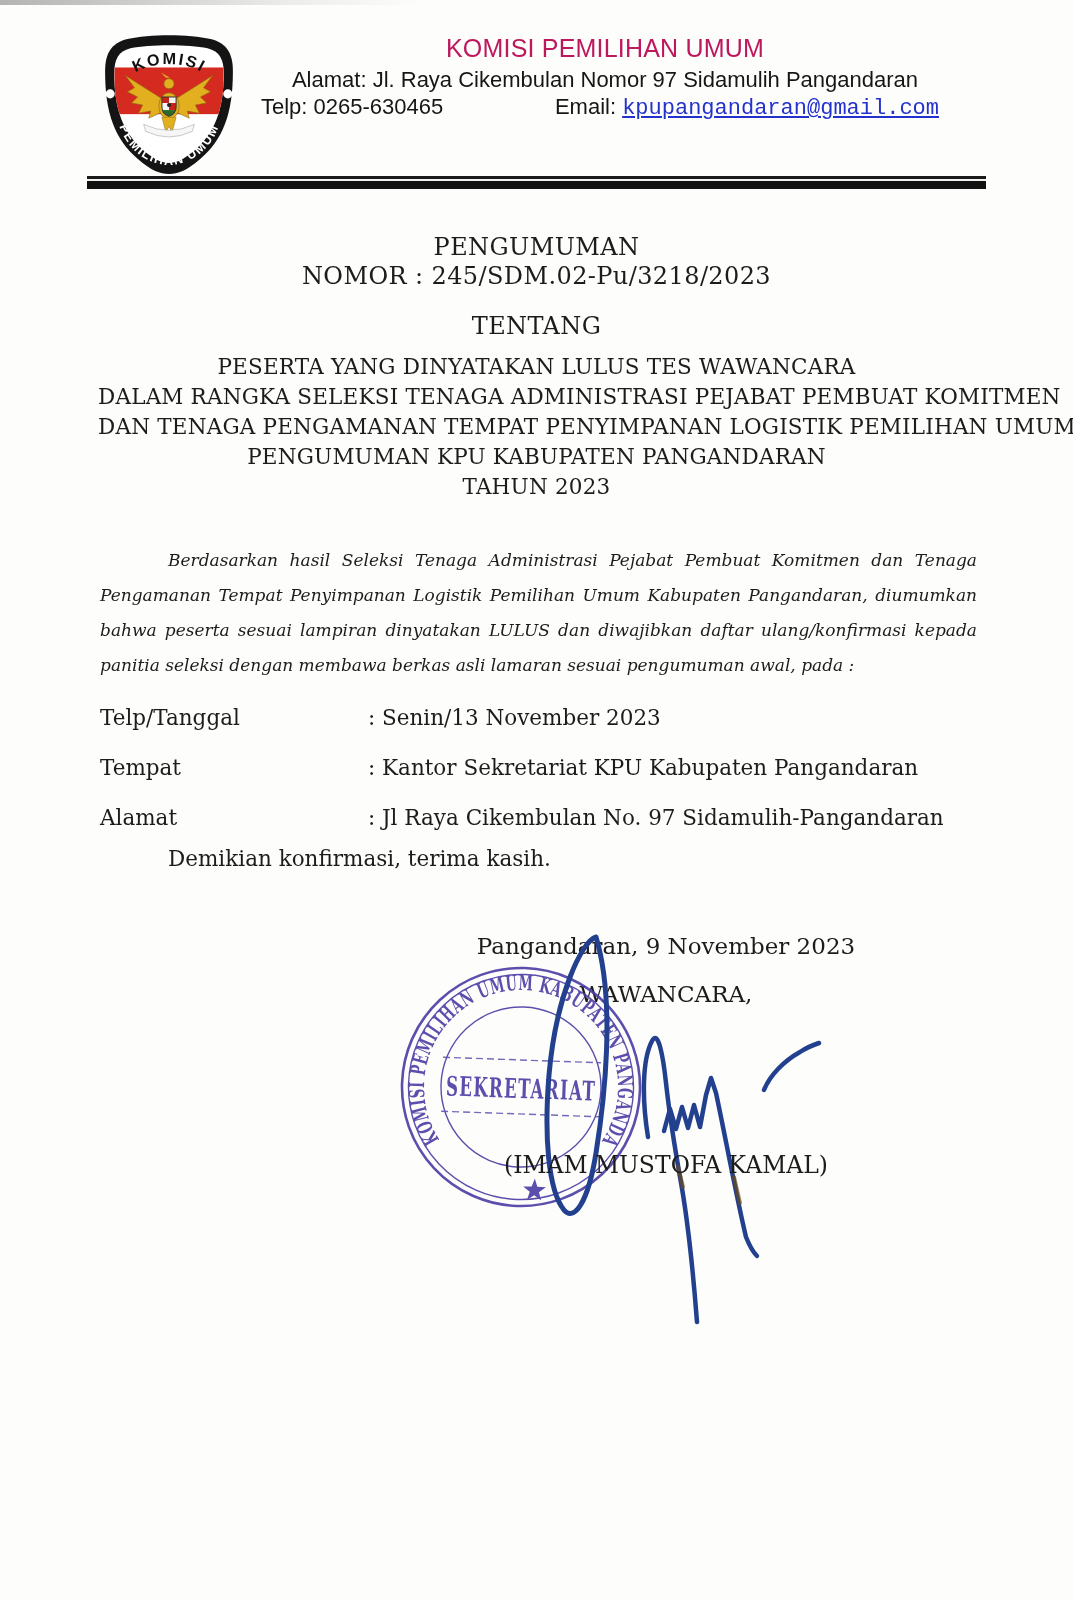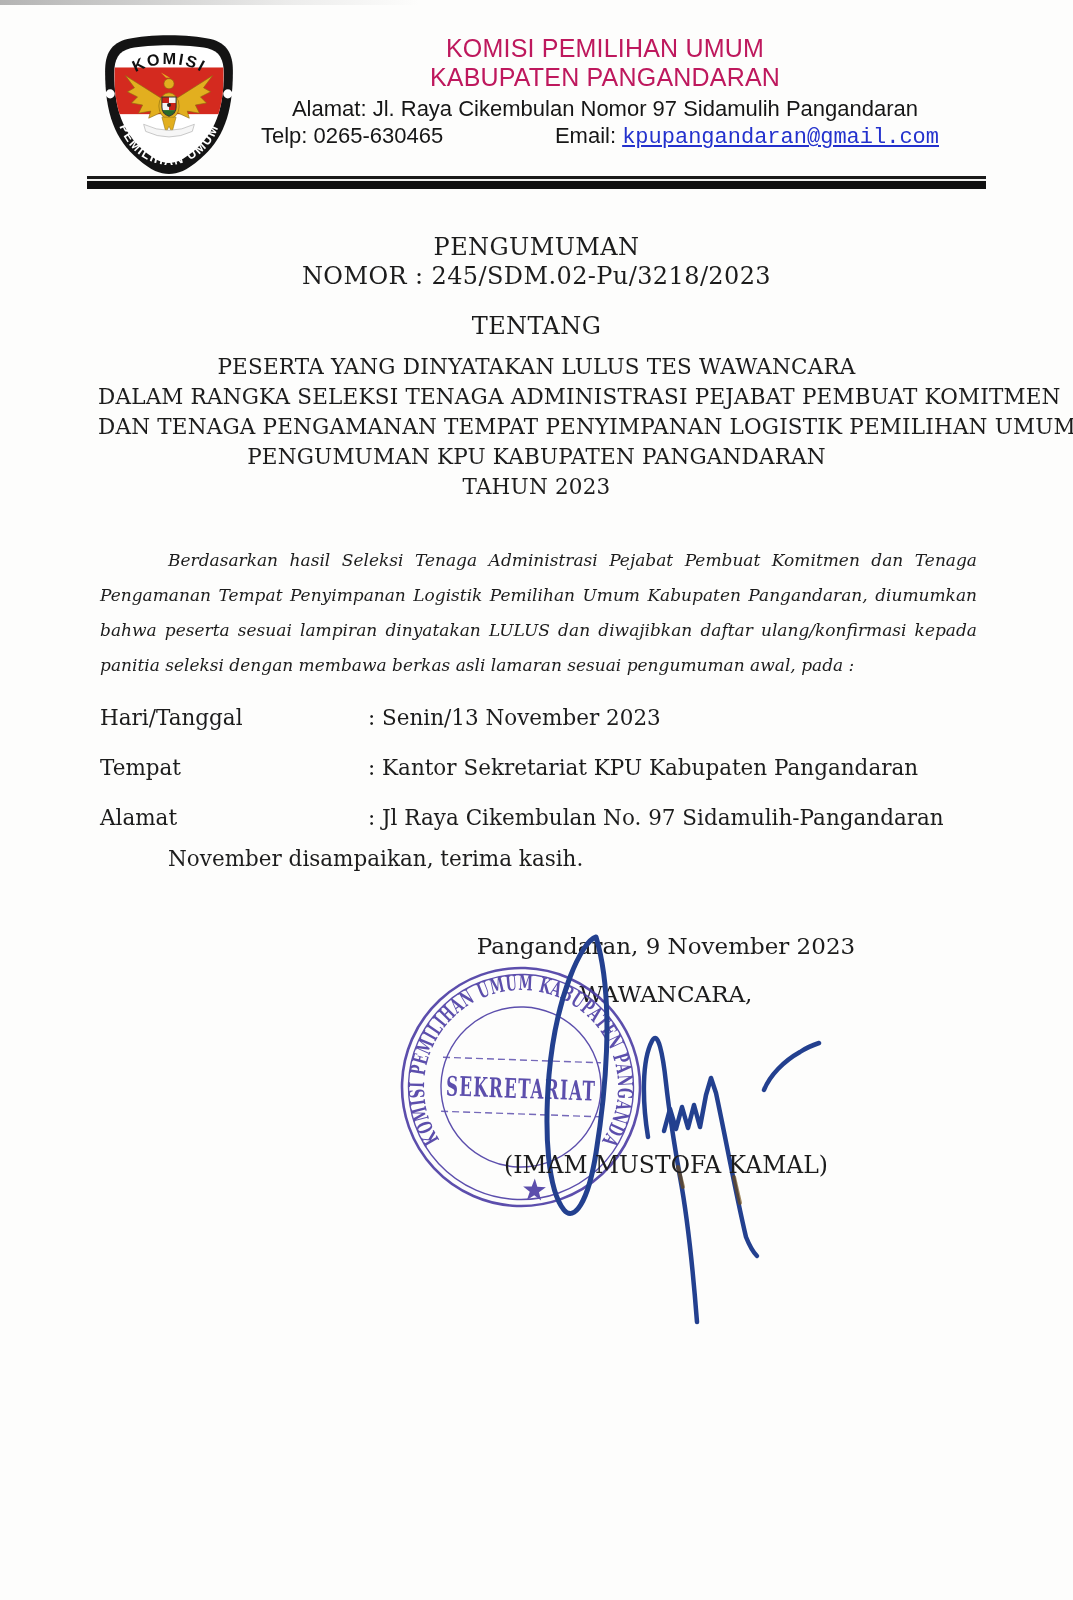--- a/index.html
+++ b/index.html
@@ -93,21 +93,20 @@
     <text font-family="Liberation Sans, sans-serif" font-size="16" font-weight="bold" fill="#111" letter-spacing="2">
       <textPath href="#logoTopArc" startOffset="50%" text-anchor="middle">KOMISI</textPath>
     </text>
     <text font-family="Liberation Sans, sans-serif" font-size="12.5" font-weight="bold" fill="#ffffff" letter-spacing="1.5">
       <textPath href="#logoBottomArc" startOffset="50%" text-anchor="middle">PEMILIHAN UMUM</textPath>
     </text>
   </svg>
 
   <div class="hdr-text">
     <div class="hdr-line1">KOMISI PEMILIHAN UMUM</div>
-    <div class="hdr-line2">KABUPATEN PANGANDARAN</div>
     <div class="hdr-line3">Alamat: Jl. Raya Cikembulan Nomor 97 Sidamulih Pangandaran</div>
     <div class="hdr-line4">
       <span>Telp: 0265-630465</span>
       <span>
         <span>Email:</span>
         <span class="email-link">kpupangandaran@gmail.com</span>
       </span>
     </div>
   </div>
 
@@ -123,37 +122,37 @@
       <div class="t-subline">DAN TENAGA PENGAMANAN TEMPAT PENYIMPANAN LOGISTIK PEMILIHAN UMUM</div>
       <div class="t-subline">PENGUMUMAN KPU KABUPATEN PANGANDARAN</div>
       <div class="t-subline">TAHUN 2023</div>
     </div>
   </div>
 
   <div class="paragraph">Berdasarkan hasil Seleksi Tenaga Administrasi Pejabat Pembuat Komitmen dan Tenaga Pengamanan Tempat Penyimpanan Logistik Pemilihan Umum Kabupaten Pangandaran, diumumkan bahwa peserta sesuai lampiran dinyatakan LULUS dan diwajibkan daftar ulang/konfirmasi kepada panitia seleksi dengan membawa berkas asli lamaran sesuai pengumuman awal, pada :</div>
 
   <div class="details">
     <div class="d-row">
-      <span class="d-label">Hari/Tanggal</span>
+      <span class="d-label">Telp/Tanggal</span>
       <span class="d-colon">:</span>
       <span class="d-value">Senin/13 November 2023</span>
     </div>
     <div class="d-row">
       <span class="d-label">Tempat</span>
       <span class="d-colon">:</span>
       <span class="d-value">Kantor Sekretariat KPU Kabupaten Pangandaran</span>
     </div>
     <div class="d-row">
       <span class="d-label">Alamat</span>
       <span class="d-colon">:</span>
       <span class="d-value">Jl Raya Cikembulan No. 97 Sidamulih-Pangandaran</span>
     </div>
   </div>
 
-  <div class="closing">November disampaikan, terima kasih.</div>
+  <div class="closing">Demikian konfirmasi, terima kasih.</div>
 
   <div class="sig-block">
     <div class="sig-date">Pangandaran, 9 November 2023</div>
     <div class="sig-role">WAWANCARA,</div>
   </div>
 
   <svg class="stamp" viewBox="0 0 250 250">
     <defs>
       <path id="ringPath" d="M 45.5 180.6 A 97 97 0 1 1 204.5 180.6" fill="none"></path>
     </defs>

